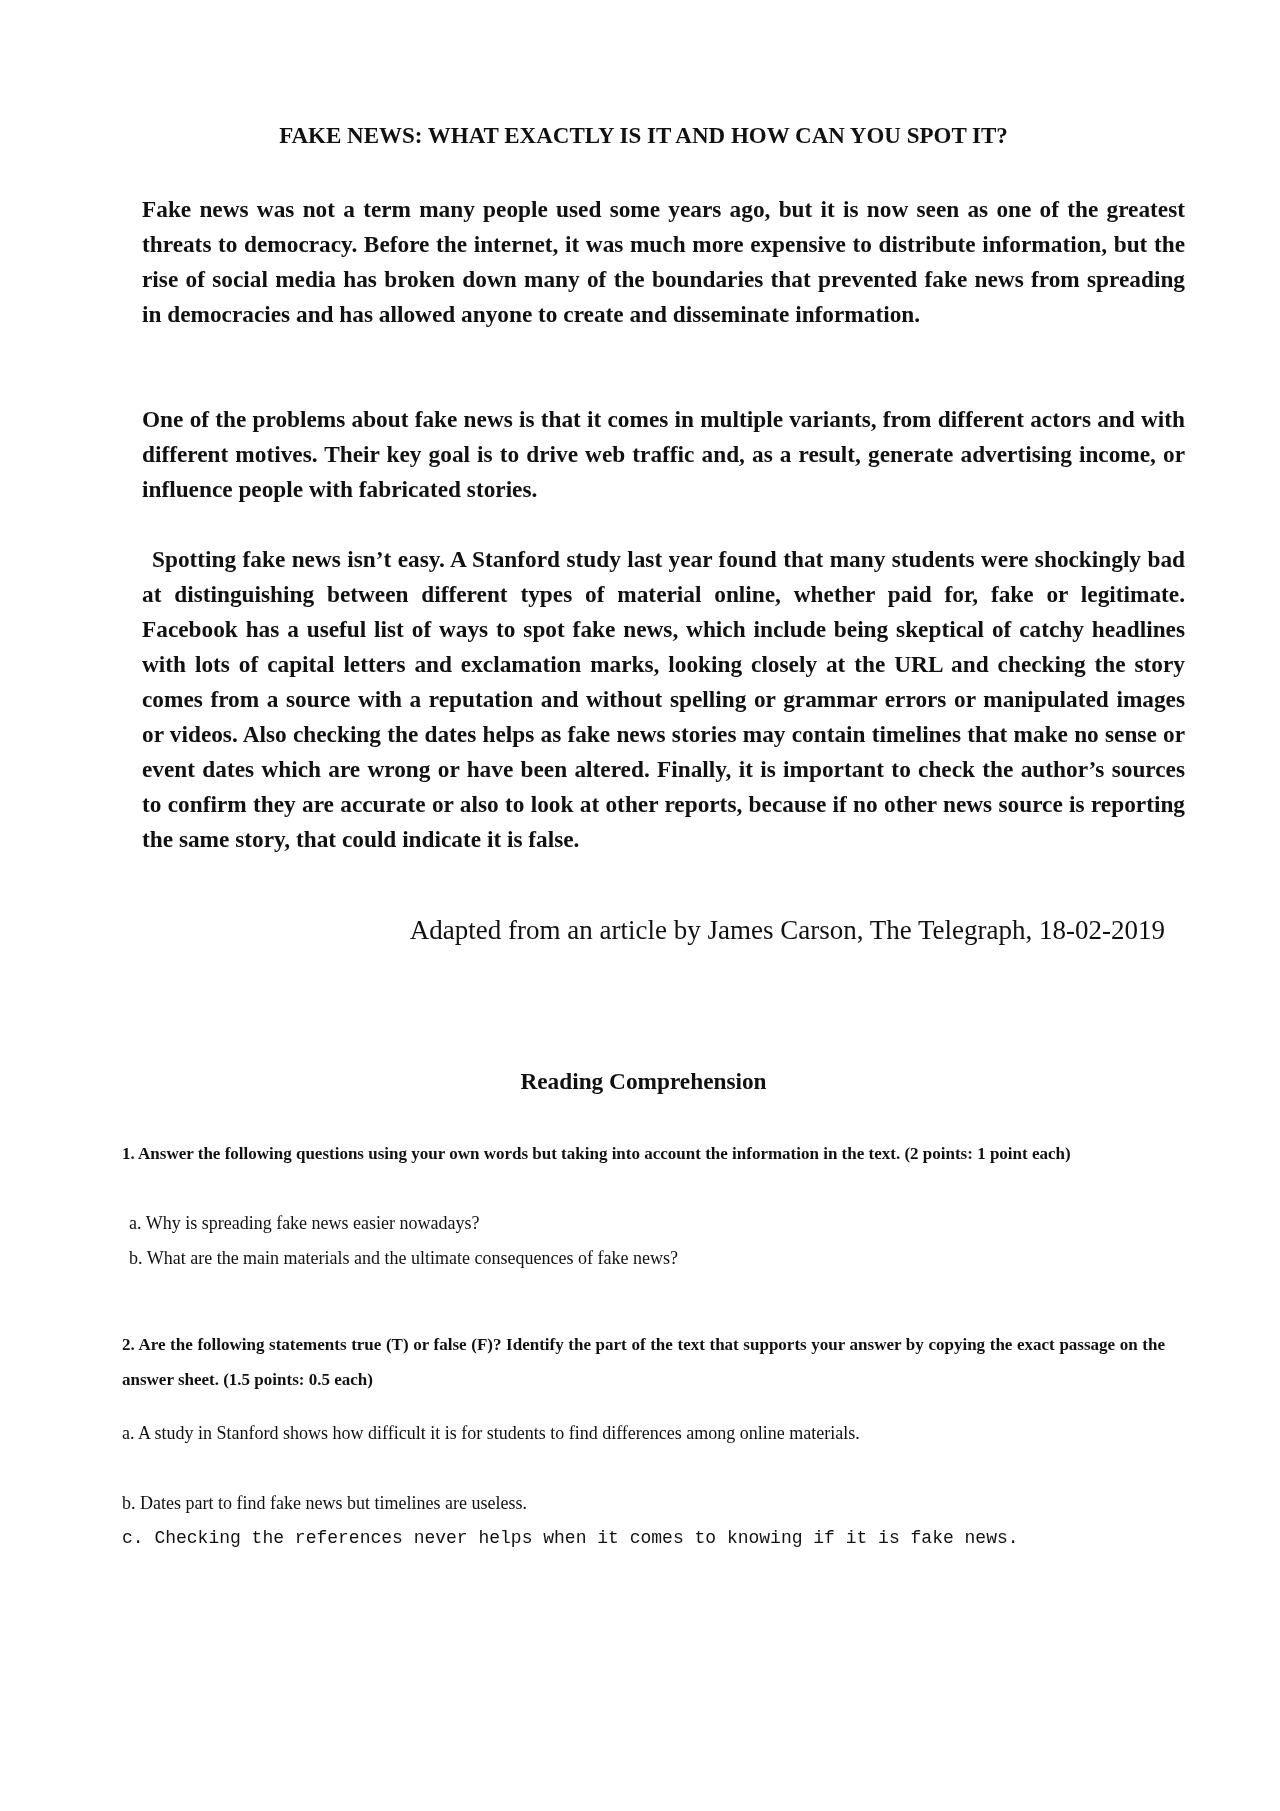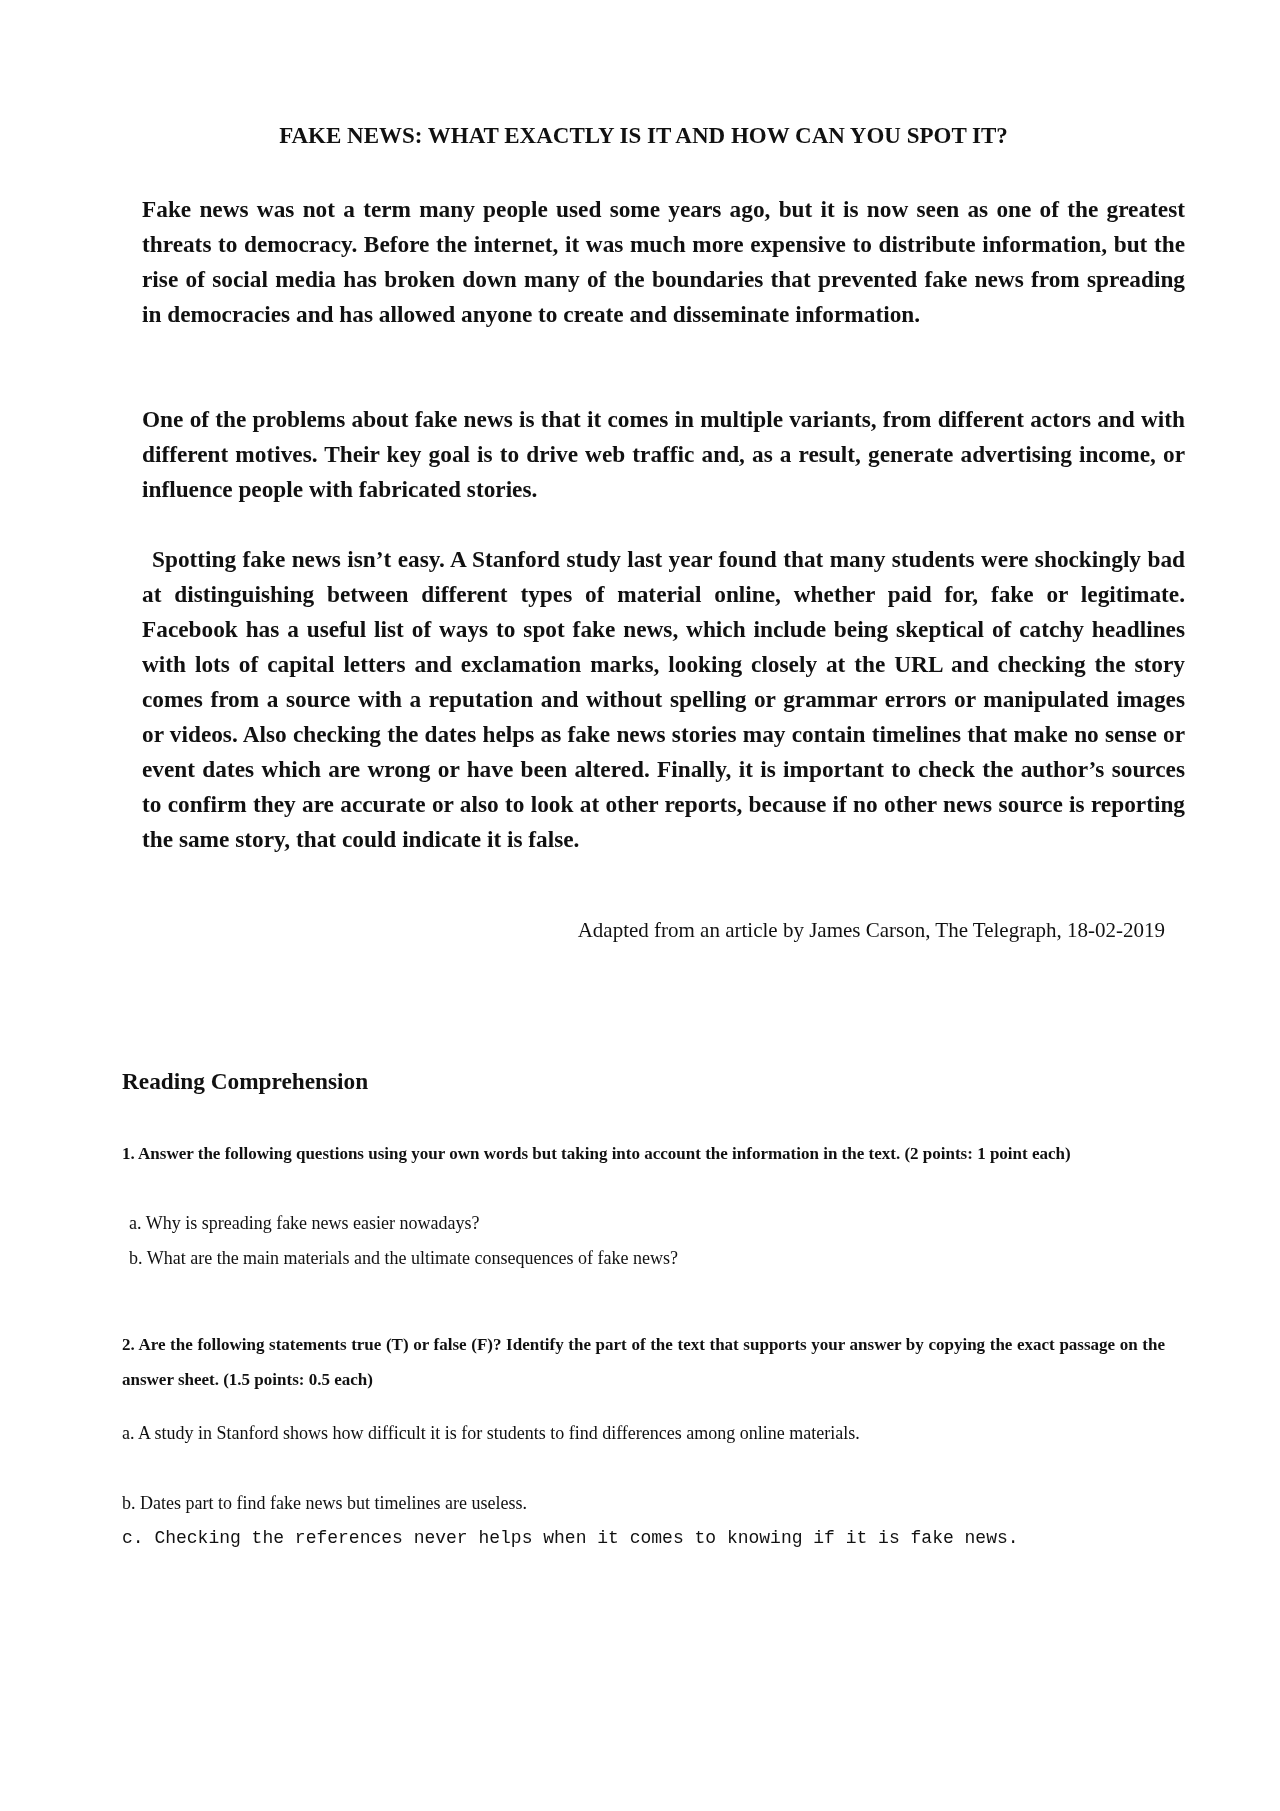--- a/index.html
+++ b/index.html
@@ -14,24 +14,24 @@
   }
   .para {
     position: absolute; left: 12px; width: 1043px;
     font-size: 23.3px; line-height: 35px; text-align: justify;
     text-align-last: left; margin: 8px; font-weight: bold;
   }
   .p1 { top: 184px; }
   .p2 { top: 394px; }
   .p3 { top: 534px; text-indent: 10px; }
   .attribution {
-    position: absolute; top: 917px; right: 0; font-size: 21px; line-height: 26px; text-align: right;
+    position: absolute; top: 917px; right: 0; font-size: 27px; line-height: 26px; text-align: right;
   }
   .section-title {
-    position: absolute; top: 1066px; left: 0; width: 1043px; text-align: left;
+    position: absolute; top: 1066px; left: 0; width: 1043px; text-align: center;
     font-weight: bold; font-size: 23.3px; line-height: 30px;
   }
   .q-head {
     position: absolute; left: 0; width: 1043px; font-weight: bold;
     font-size: 17px; line-height: 35px; text-align: justify; text-align-last: left; margin: 0;
   }
   .q1-head { top: 1136px; }
   .q2-head { top: 1311px; margin-top: 16px; }
   .item { position: absolute; left: 0; width: 1043px; font-size: 18px; line-height: 35px; margin: 0; text-align: justify; text-align-last: left; }
   .q1a { top: 1206px; padding-left: 7px; }

